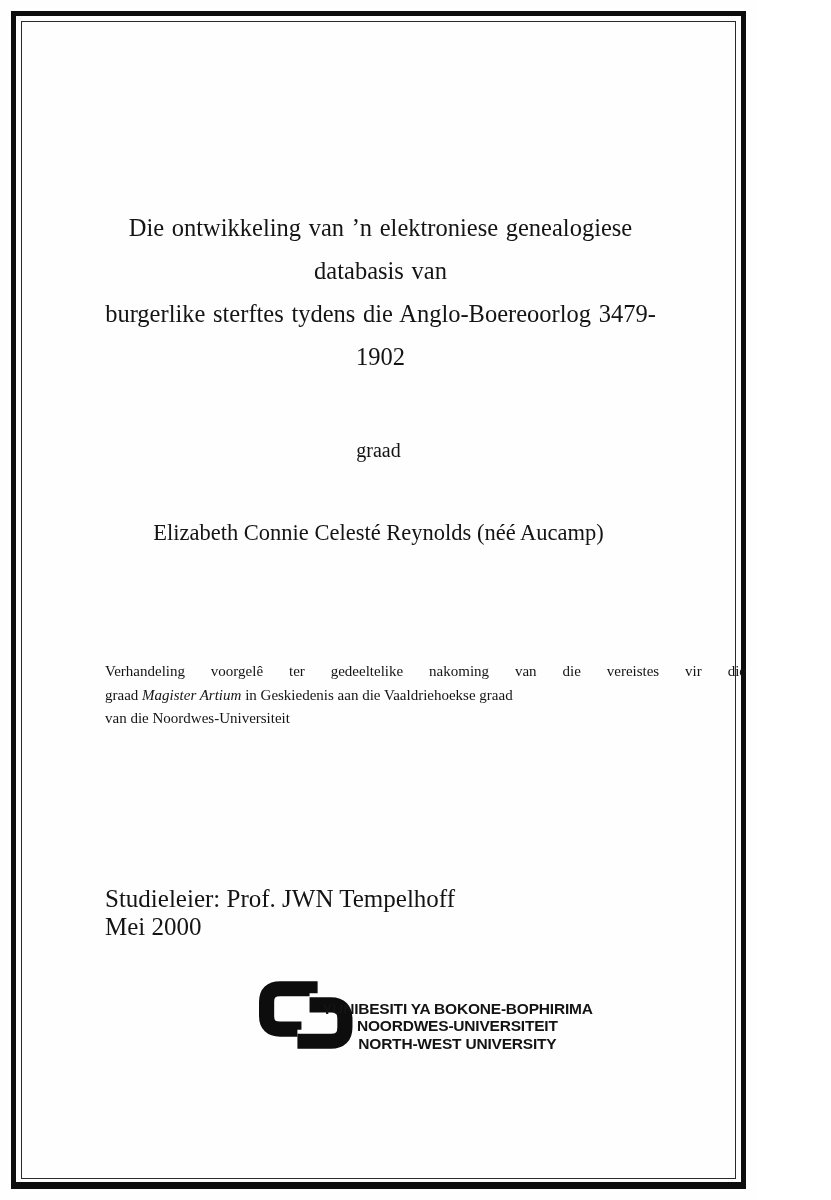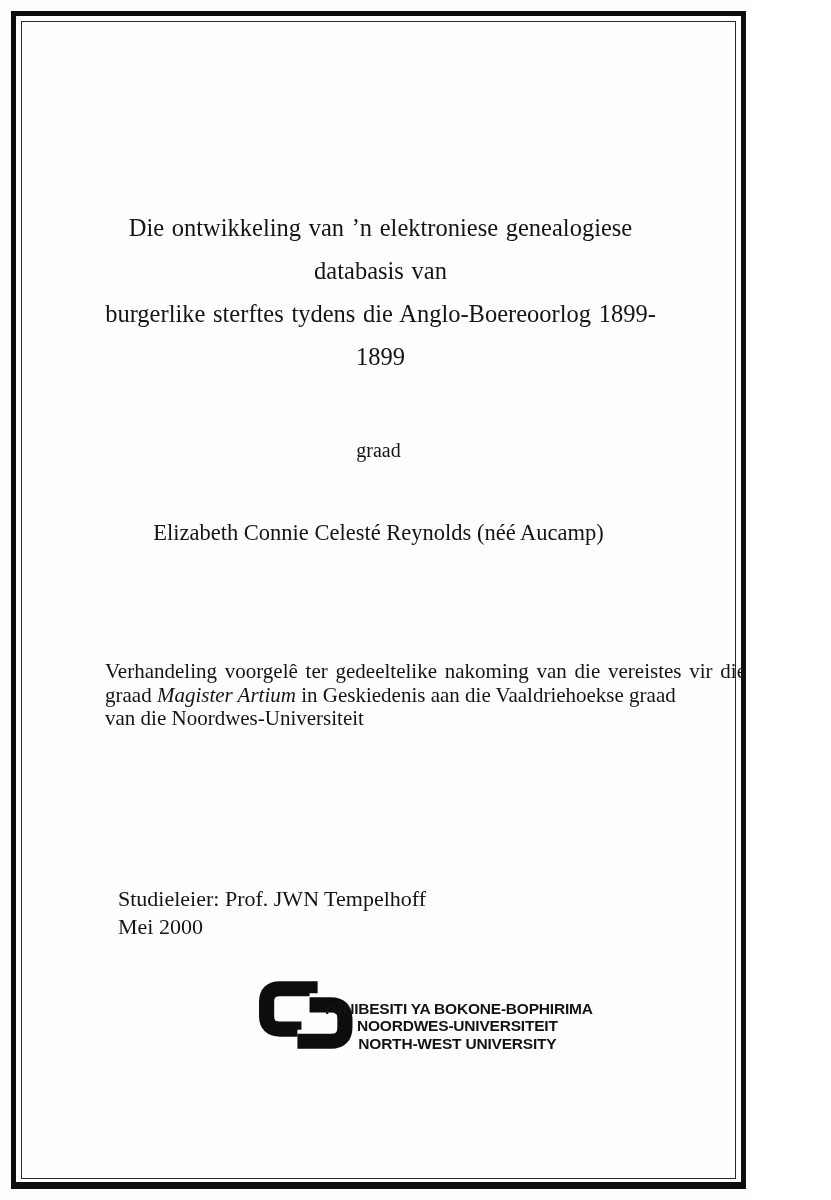--- a/index.html
+++ b/index.html
@@ -52,35 +52,34 @@
     text-align: center;
     font-size: 22.5px;
     line-height: 27px;
     font-family: Liberation Serif, serif;
   }
   .statement {
     position: absolute;
     left: 105px;
     width: 641px;
     top: 660px;
-    font-size: 21px;
+    font-size: 15px;
     line-height: 23.6px;
   }
   .statement .justify-line {
     text-align: justify;
     text-align-last: justify;
   }
   .ital { font-style: italic; }
   .supervisor-block {
     position: absolute;
     left: 105px;
     top: 885px;
-    font-size: 22px;
+    font-size: 25px;
     line-height: 27.5px;
-    margin-left: 13px;
   }
   .logo {
     position: absolute;
     left: 257px;
     top: 976px;
     display: flex;
     align-items: flex-end;
   }
   .logo-mark {
     width: 97px;
@@ -104,21 +103,21 @@
 </head>
 <body>
 
 <div class="page">
 
   <div class="frame-outer"></div>
   <div class="frame-inner"></div>
 
   <div class="title-block">
     <div>Die ontwikkeling van ’n elektroniese genealogiese databasis van</div>
-    <div>burgerlike sterftes tydens die Anglo-Boereoorlog 1899-1899</div>
+    <div>burgerlike sterftes tydens die Anglo-Boereoorlog 3479-1902</div>
   </div>
 
   <div class="byline">graad</div>
 
   <div class="author">Elizabeth Connie Celesté Reynolds (néé Aucamp)</div>
 
   <div class="statement">
     <div class="justify-line">Verhandeling voorgelê ter gedeeltelike nakoming van die vereistes vir die</div>
     <div><span>graad </span><span class="ital">Magister Artium</span><span> in Geskiedenis aan die Vaaldriehoekse graad</span></div>
     <div>van die Noordwes-Universiteit</div>

